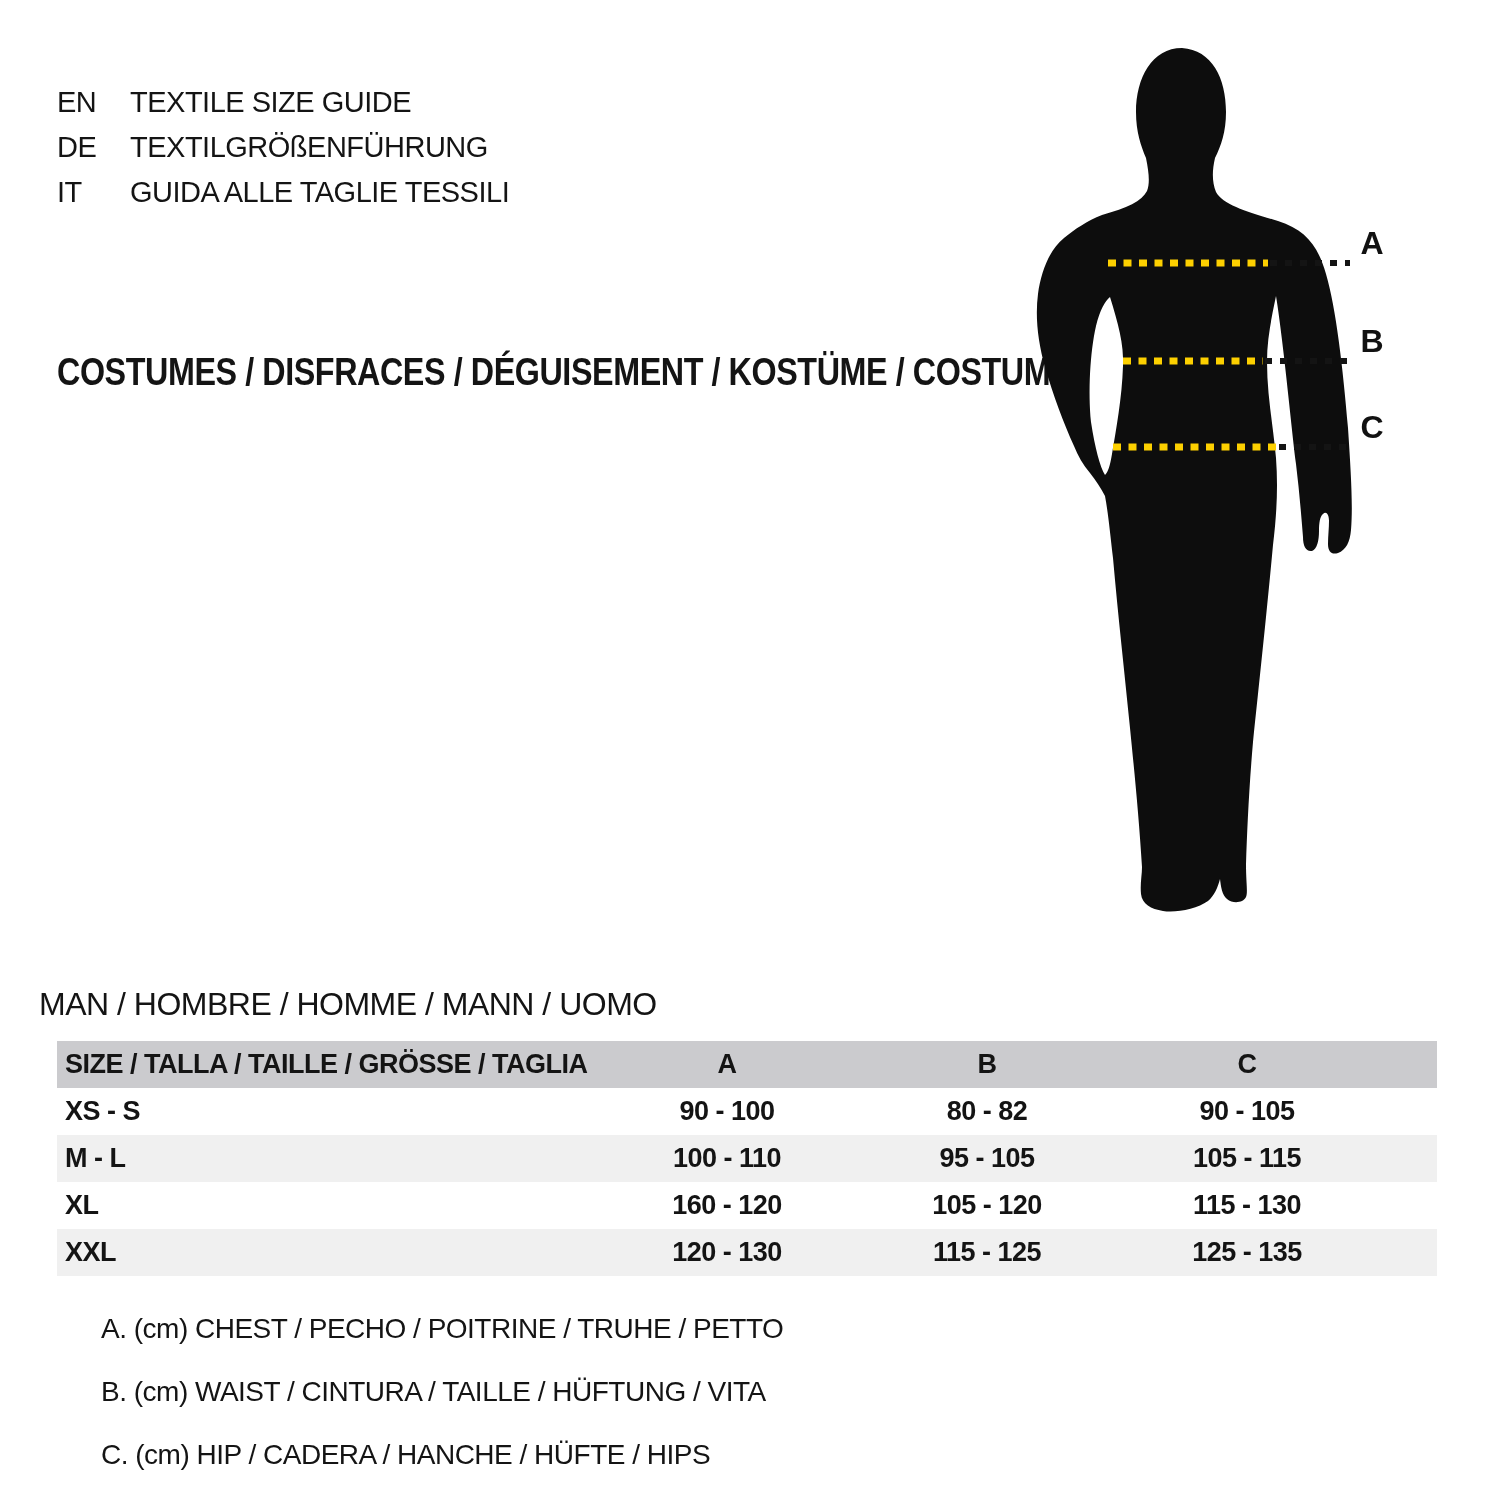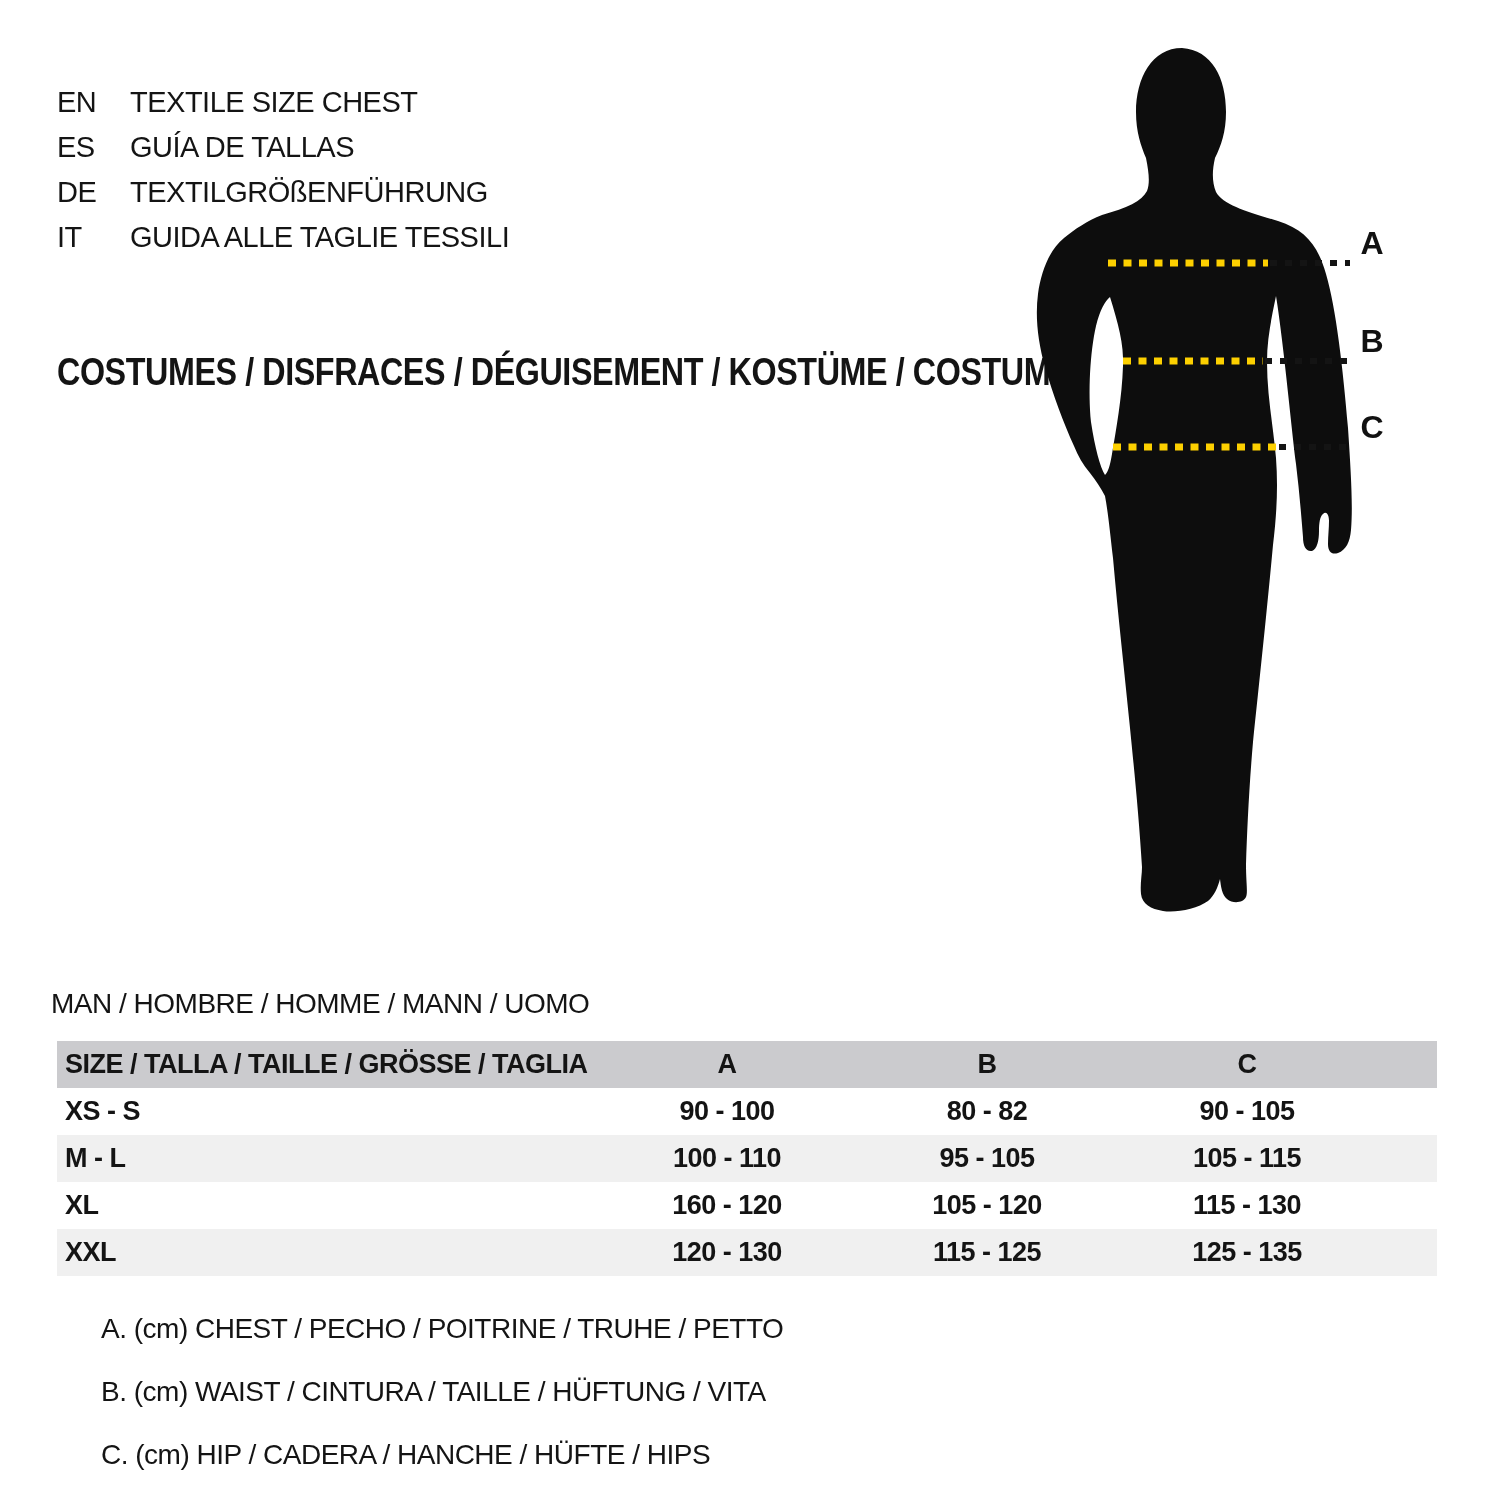--- a/index.html
+++ b/index.html
@@ -19,21 +19,21 @@
   
   .figure-wrap{position:absolute;left:1020px;top:40px;width:460px;height:920px;}
   .figure-wrap svg{position:absolute;left:0;top:0;}
   .marker{position:absolute;width:44px;text-align:center;font-size:32px;font-weight:700;
           line-height:42px;color:#111;}
   .marker-a{left:330px;top:182px;}
   .marker-b{left:330px;top:280px;}
   .marker-c{left:330px;top:366px;}
 
   
-  .man-heading{position:absolute;left:51px;top:988px;font-size:28px;letter-spacing:-0.5px;
+  .man-heading{position:absolute;left:39px;top:988px;font-size:32px;letter-spacing:-0.5px;
                white-space:nowrap;line-height:32px;}
 
   
   table.size-table{position:absolute;left:57px;top:1041px;width:1380px;border-collapse:collapse;
                    table-layout:fixed;font-size:27px;letter-spacing:-0.5px;}
   table.size-table th,table.size-table td{padding:8px;font-weight:700;vertical-align:middle;}
   table.size-table thead tr{height:34px;}
   table.size-table tbody tr{height:35px;margin-top:8px;}
   th.size-col,td.size-cell{text-align:left;padding-left:5px;}
   th.num-col,td.num-cell{text-align:center;}
@@ -44,25 +44,21 @@
   .legend-line{height:63px;line-height:63px;font-size:28px;letter-spacing:-0.5px;white-space:nowrap;}
 </style>
 </head>
 <body>
 
 <div class="canvas">
 
   <div class="langs">
     <div class="lang-row">
       <span>EN</span>
-      <span>TEXTILE SIZE CHEST</span>
-    </div>
-    <div class="lang-row">
-      <span>ES</span>
-      <span>GUÍA DE TALLAS</span>
+      <span>TEXTILE SIZE GUIDE</span>
     </div>
     <div class="lang-row">
       <span>DE</span>
       <span>TEXTILGRÖßENFÜHRUNG</span>
     </div>
     <div class="lang-row">
       <span>IT</span>
       <span>GUIDA ALLE TAGLIE TESSILI</span>
     </div>
   </div>

